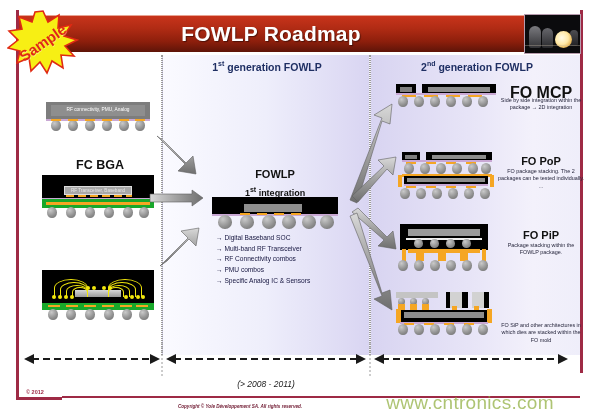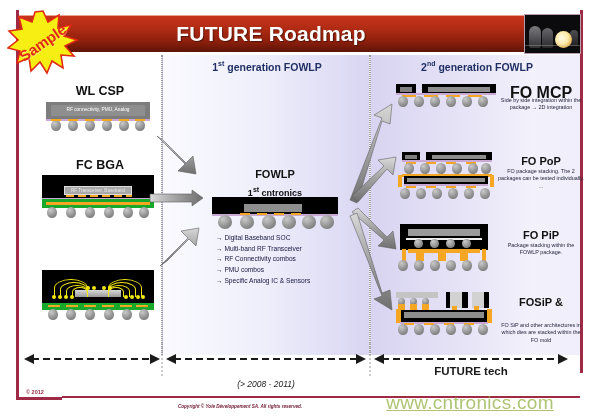--- a/index.html
+++ b/index.html
@@ -140,39 +140,39 @@
   .rtitle { font-weight:bold; color:#111; text-align:center; }
   .rdesc { font-size:5.4px; color:#26263c; text-align:center; line-height:1.38; }
   .tl-name { position:absolute; text-align:center; font-weight:bold; font-size:11.5px; color:#1a1a1a; }
   .tl-years { position:absolute; text-align:center; font-style:italic; font-size:8.5px; color:#1a1a1a; }
 
   
   #copyright { position:absolute; left:90px; top:404px; width:300px; text-align:center;
      font-size:4.6px; font-weight:bold; font-style:italic; color:#6e1830; }
   #yearmark { position:absolute; left:26px; top:389px; font-size:5.5px; color:#9e2a45; font-weight:bold;}
   #watermark { position:absolute; left:350px; top:392px; width:240px; text-align:center;
-     font-size:19px; color:#8fae3e; opacity:.72; letter-spacing:.3px;text-decoration:underline; }
+     font-size:19px; color:#8fae3e; opacity:.72; letter-spacing:.3px; }
 </style>
 </head>
 <body>
 
 <div id="slide">
 
   <div class="frame-left"></div>
   <div class="frame-right"></div>
   <div class="frame-bottom-left"></div>
   <div class="frame-bottom-right"></div>
 
   <div class="zone" id="zone-mature"></div>
   <div class="zone" id="zone-emerging"></div>
   <div class="zone" id="zone-future"></div>
   <div id="zone-future-ext"></div>
 
   <div class="titlebar">
-    <span class="title">FUTURE Roadmap</span>
+    <span class="title">FOWLP Roadmap</span>
   </div>
 
   <div class="headerphoto">
     <div class="hp-b1"></div>
     <div class="hp-b2"></div>
     <div class="hp-b3"></div>
     <div class="hp-glow"></div>
     <div class="hp-line"></div>
   </div>
 
@@ -185,21 +185,20 @@
     </div>
   </div>
 
   <div class="gen-label" id="gen1">
     <span>1</span><span class="sup">st</span><span> generation FOWLP</span>
   </div>
   <div class="gen-label" id="gen2">
     <span>2</span><span class="sup">nd</span><span> generation FOWLP</span>
   </div>
 
-  <div class="pkg-title" id="wlcsp-title">WL CSP</div>
   <div class="art" id="wlcsp-art">
     <div class="body"></div>
     <div class="inner"></div>
     <div class="rdlline"></div>
     <div class="caption" style="left:6px; top:5px; width:92px; font-size:4.8px;">RF connectivity, PMU, Analog</div>
     <div>
       <div class="bump" style="left:5px;  top:18px;"></div>
       <div class="bump" style="left:22px; top:18px;"></div>
       <div class="bump" style="left:39px; top:18px;"></div>
       <div class="bump" style="left:56px; top:18px;"></div>
@@ -319,21 +318,21 @@
       <path d="M352,212 L384,240 L378,246 L396,249 L393,231 L387,237 L358,208 Z" fill="url(#ag)" stroke="#5f5f5f" stroke-width=".6"></path>
     </g>
 
     <g>
       <path d="M350,216 L382,296 L374,299 L392,310 L390,290 L382,293 L357,213 Z" fill="url(#ag)" stroke="#5f5f5f" stroke-width=".6"></path>
     </g>
   </svg>
 
   <div class="pkg-title" id="fowlp-name">FOWLP</div>
   <div id="fowlp-gen">
-    <span>1</span><span class="sup">st</span><span> cntronics</span>
+    <span>1</span><span class="sup">st</span><span> integration</span>
   </div>
   <div id="fowlp-art">
     <div class="m"></div>
     <div class="d"></div>
     <div class="p"></div>
     <div>
       <div class="pad" style="left:28px; top:16px; width:10px;"></div>
       <div class="pad" style="left:45px; top:16px; width:10px;"></div>
       <div class="pad" style="left:62px; top:16px; width:10px;"></div>
       <div class="pad" style="left:79px; top:16px; width:10px;"></div>
@@ -458,21 +457,20 @@
     <div class="pad" style="left:48px; top:31px; width:10px;"></div>
     <div class="pad" style="left:68px; top:31px; width:10px;"></div>
     <div class="bump" style="left:2px;  top:32px;"></div>
     <div class="bump" style="left:18px; top:32px;"></div>
     <div class="bump" style="left:34px; top:32px;"></div>
     <div class="bump" style="left:50px; top:32px;"></div>
     <div class="bump" style="left:66px; top:32px;"></div>
     <div class="bump" style="left:82px; top:32px;"></div>
   </div>
   <div class="rtitle" style="position:absolute; left:498px; top:296px; width:86px; font-size:11px; line-height:1.15;">
-    <div>FOSiP &amp;</div>
   </div>
   <div class="rdesc" style="position:absolute; left:498px; top:322px; width:86px;">FO SiP and other architectures in which dies are stacked within the FO mold</div>
 
   <svg style="position:absolute; left:0; top:0; width:600px; height:419px; pointer-events:none;">
 
     <g>
       <line x1="32" y1="359" x2="152" y2="359" stroke="#1a1a1a" stroke-width="2" stroke-dasharray="7,4"></line>
       <polygon points="24,359 34,354 34,364" fill="#1a1a1a"></polygon>
       <polygon points="160,359 150,354 150,364" fill="#1a1a1a"></polygon>
     </g>
@@ -488,19 +486,18 @@
       <polygon points="374,359 384,354 384,364" fill="#1a1a1a"></polygon>
       <polygon points="568,359 558,354 558,364" fill="#1a1a1a"></polygon>
     </g>
     <line x1="162" y1="342" x2="162" y2="376" stroke="#9a9a9a" stroke-width="1" stroke-dasharray="2,2"></line>
     <line x1="370" y1="342" x2="370" y2="376" stroke="#9a9a9a" stroke-width="1" stroke-dasharray="2,2"></line>
   </svg>
 
 
   <div class="tl-years" style="left:166px; top:379px; width:200px;">(&gt; 2008 - 2011)</div>
 
-  <div class="tl-name" style="left:374px; top:365px; width:194px;">FUTURE tech</div>
 
   <div id="yearmark">© 2012</div>
   <div id="copyright">Copyright © Yole Développement SA. All rights reserved.</div>
   <div id="watermark">www.cntronics.com</div>
 
 </div>
 
 </body></html>

